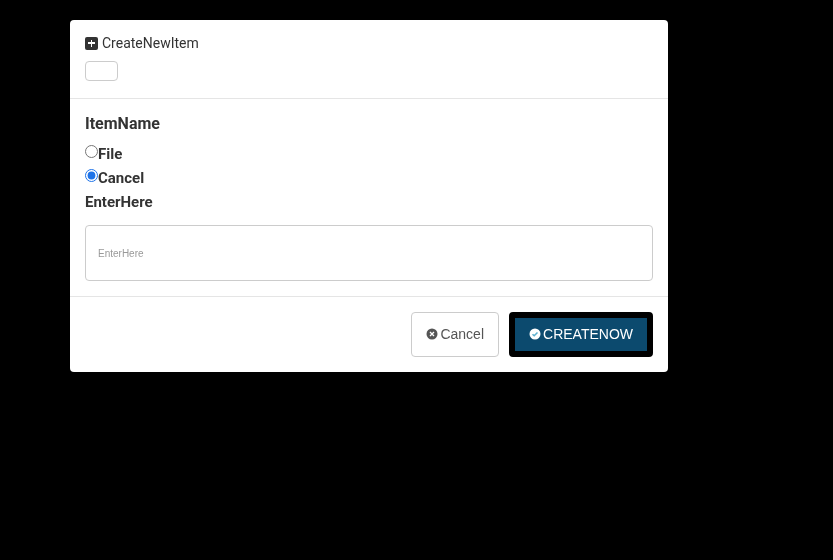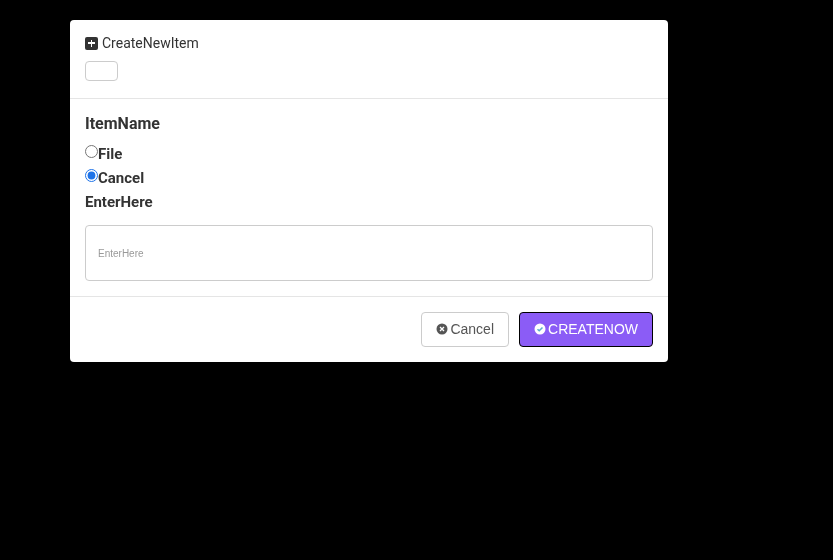--- a/index.html
+++ b/index.html
@@ -134,23 +134,23 @@
       cursor: pointer;
       border: 1px solid transparent;
       line-height: 1.2;
     }
     .btn-cancel {
       background: #fff;
       border: 1px solid #ccc;
       color: #555;
     }
     .btn-primary {
-      background: #8b5cf6;
+      background: #0c4a6e;
       color: #fff;
-      border: 1px solid #000000;
+      border: 6px solid #000000;
     }
     .circle-x-icon {
       display: inline-flex;
       align-items: center;
       justify-content: center;
     }
     .circle-x-icon svg {
       width: 12px;
       height: 12px;
       display: block;

